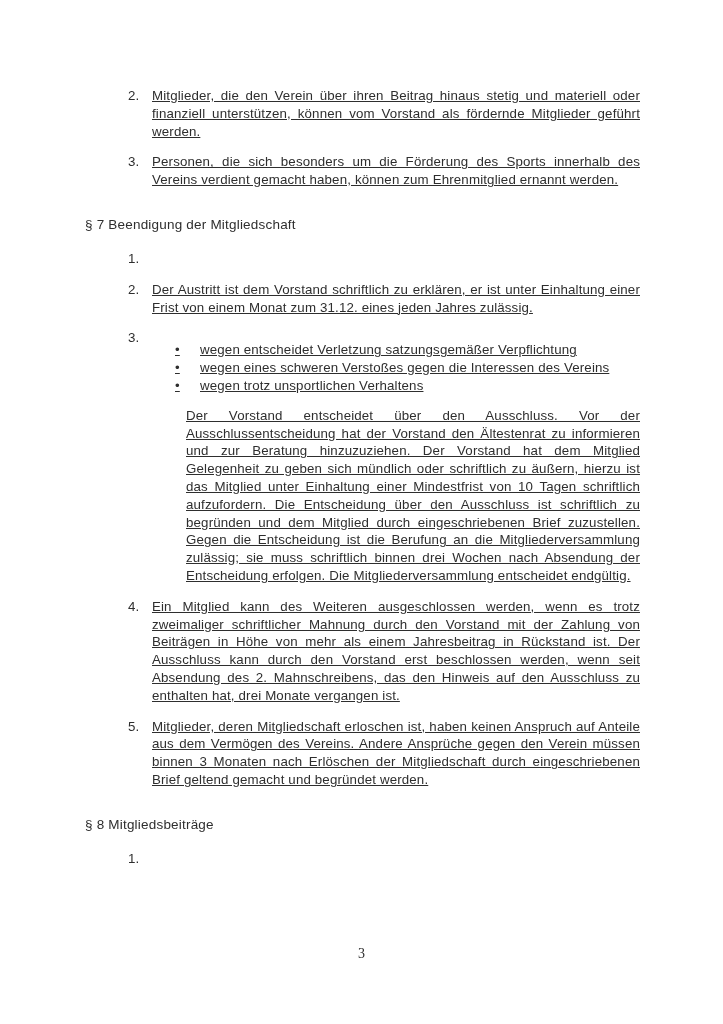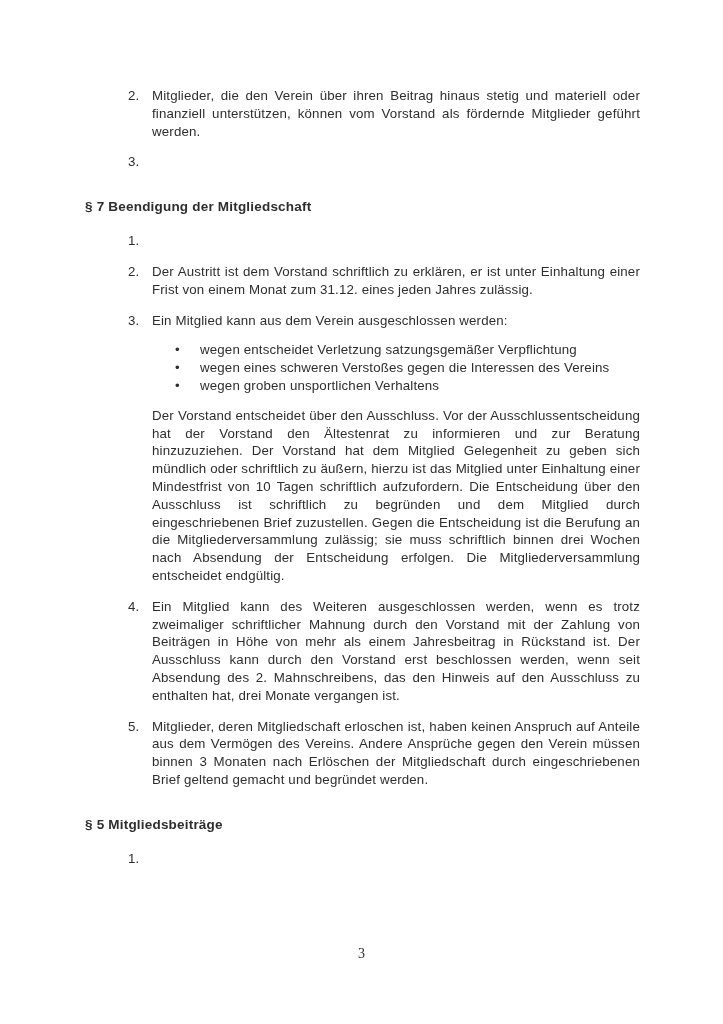--- a/index.html
+++ b/index.html
@@ -18,37 +18,37 @@
   }
   .content {
     position: absolute;
     top: 87px;
     left: 85px;
     width: 555px;
   }
   section { display: block; }
   h2.sec-heading {
     font-size: 13.5px;
-    font-weight: bold;
+    font-weight: normal;
     line-height: 18px;
     margin: 27px 0 16px 0;
     letter-spacing: 0.2px;
   }
   .li {
     display: flex;
     margin: 0 0 13px 0;
   }
   .num {
     flex: 0 0 24px;
     margin-left: 43px;
     font-size: 13.3px;
     line-height: 17.8px;
     letter-spacing: 0.15px;
   }
-  .ibody { flex: 1; min-width: 0; }
+  .ibody { flex: 1; min-width: 0; text-decoration: underline; }
   p.jtext {
     margin: 0;
     font-size: 13.3px;
     line-height: 17.8px;
     text-align: justify;
     letter-spacing: 0.15px;
     hyphens: auto;
   }
   ul.bullets {
     list-style: none;
@@ -57,21 +57,21 @@
   }
   ul.bullets li {
     display: flex;
     font-size: 13.3px;
     line-height: 17.8px;
     letter-spacing: 0.15px;
   }
   .bullet-marker {
     flex: 0 0 25px;
   }
-  p.continuation { margin-top: 12px; }
+  p.continuation { margin-top: 12px; margin-left: 34px; }
   .page-number {
     position: absolute;
     top: 946px;
     left: 0;
     width: 723px;
     text-align: center;
     font-family: "Liberation Serif", serif;
     font-size: 14px;
     color: #2e2e2e;
   }
@@ -84,53 +84,55 @@
 
     <section>
       <div class="li">
         <span class="num">2.</span>
         <div class="ibody">
           <p class="jtext">Mitglieder, die den Verein über ihren Beitrag hinaus stetig und materiell oder finanziell unterstützen, können vom Vorstand als fördernde Mitglieder geführt werden.</p>
         </div>
       </div>
       <div class="li">
         <span class="num">3.</span>
+        <div class="ibody">
+          <p class="jtext">Personen, die sich besonders um die Förderung des Sports innerhalb des Vereins verdient gemacht haben, können zum Ehrenmitglied ernannt werden.</p>
+        </div>
       </div>
     </section>
 
     <section>
       <h2 class="sec-heading">§ 7 Beendigung der Mitgliedschaft</h2>
 
       <div class="li">
         <span class="num">1.</span>
       </div>
 
       <div class="li">
         <span class="num">2.</span>
         <div class="ibody">
           <p class="jtext">Der Austritt ist dem Vorstand schriftlich zu erklären, er ist unter Einhaltung einer Frist von einem Monat zum 31.12. eines jeden Jahres zulässig.</p>
         </div>
       </div>
 
       <div class="li">
         <span class="num">3.</span>
         <div class="ibody">
-          <p class="jtext">Ein Mitglied kann aus dem Verein ausgeschlossen werden:</p>
           <ul class="bullets">
             <li>
               <span class="bullet-marker">•</span>
               <span>wegen entscheidet Verletzung satzungsgemäßer Verpflichtung</span>
             </li>
             <li>
               <span class="bullet-marker">•</span>
               <span>wegen eines schweren Verstoßes gegen die Interessen des Vereins</span>
             </li>
             <li>
               <span class="bullet-marker">•</span>
-              <span>wegen groben unsportlichen Verhaltens</span>
+              <span>wegen trotz unsportlichen Verhaltens</span>
             </li>
           </ul>
           <p class="jtext continuation">Der Vorstand entscheidet über den Ausschluss. Vor der Ausschlussentscheidung hat der Vorstand den Ältestenrat zu informieren und zur Beratung hinzuzuziehen. Der Vorstand hat dem Mitglied Gelegenheit zu geben sich mündlich oder schriftlich zu äußern, hierzu ist das Mitglied unter Einhaltung einer Mindestfrist von 10 Tagen schriftlich aufzufordern. Die Entscheidung über den Ausschluss ist schriftlich zu begründen und dem Mitglied durch eingeschriebenen Brief zuzustellen. Gegen die Entscheidung ist die Berufung an die Mitgliederversammlung zulässig; sie muss schriftlich binnen drei Wochen nach Absendung der Entscheidung erfolgen. Die Mitgliederversammlung entscheidet endgültig.</p>
         </div>
       </div>
 
       <div class="li">
         <span class="num">4.</span>
         <div class="ibody">
           <p class="jtext">Ein Mitglied kann des Weiteren ausgeschlossen werden, wenn es trotz zweimaliger schriftlicher Mahnung durch den Vorstand mit der Zahlung von Beiträgen in Höhe von mehr als einem Jahresbeitrag in Rückstand ist. Der Ausschluss kann durch den Vorstand erst beschlossen werden, wenn seit Absendung des 2. Mahnschreibens, das den Hinweis auf den Ausschluss zu enthalten hat, drei Monate vergangen ist.</p>
@@ -139,21 +141,21 @@
 
       <div class="li">
         <span class="num">5.</span>
         <div class="ibody">
           <p class="jtext">Mitglieder, deren Mitgliedschaft erloschen ist, haben keinen Anspruch auf Anteile aus dem Vermögen des Vereins. Andere Ansprüche gegen den Verein müssen binnen 3 Monaten nach Erlöschen der Mitgliedschaft durch eingeschriebenen Brief geltend gemacht und begründet werden.</p>
         </div>
       </div>
     </section>
 
     <section>
-      <h2 class="sec-heading">§ 5 Mitgliedsbeiträge</h2>
+      <h2 class="sec-heading">§ 8 Mitgliedsbeiträge</h2>
 
       <div class="li">
         <span class="num">1.</span>
       </div>
     </section>
 
   </div>
 
   <div class="page-number">3</div>
 </div>

